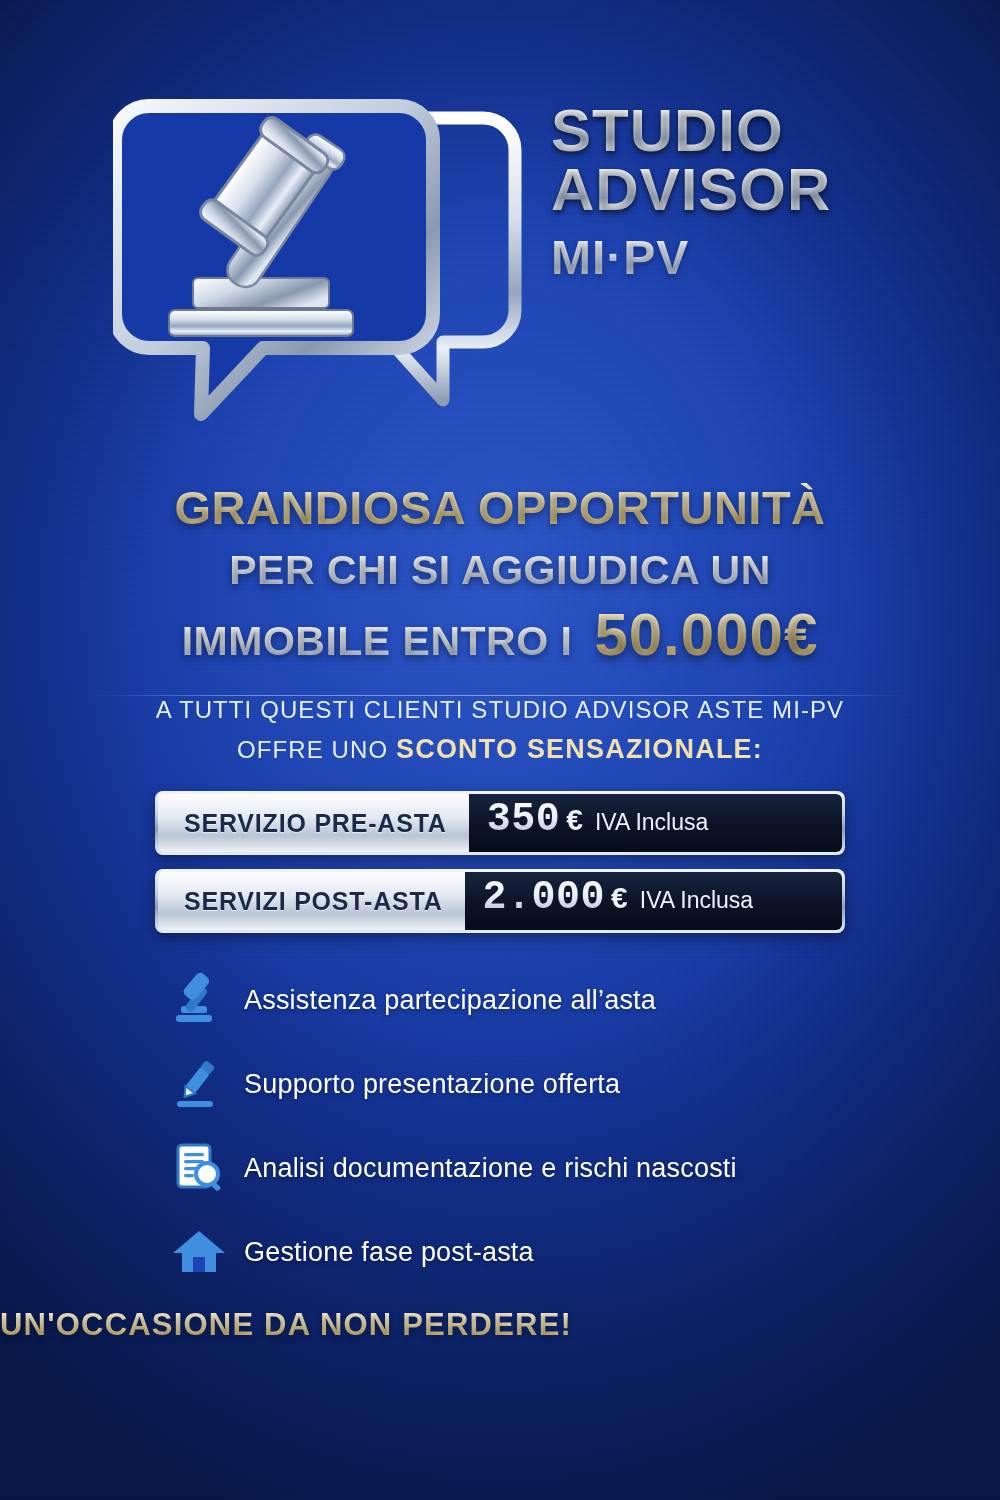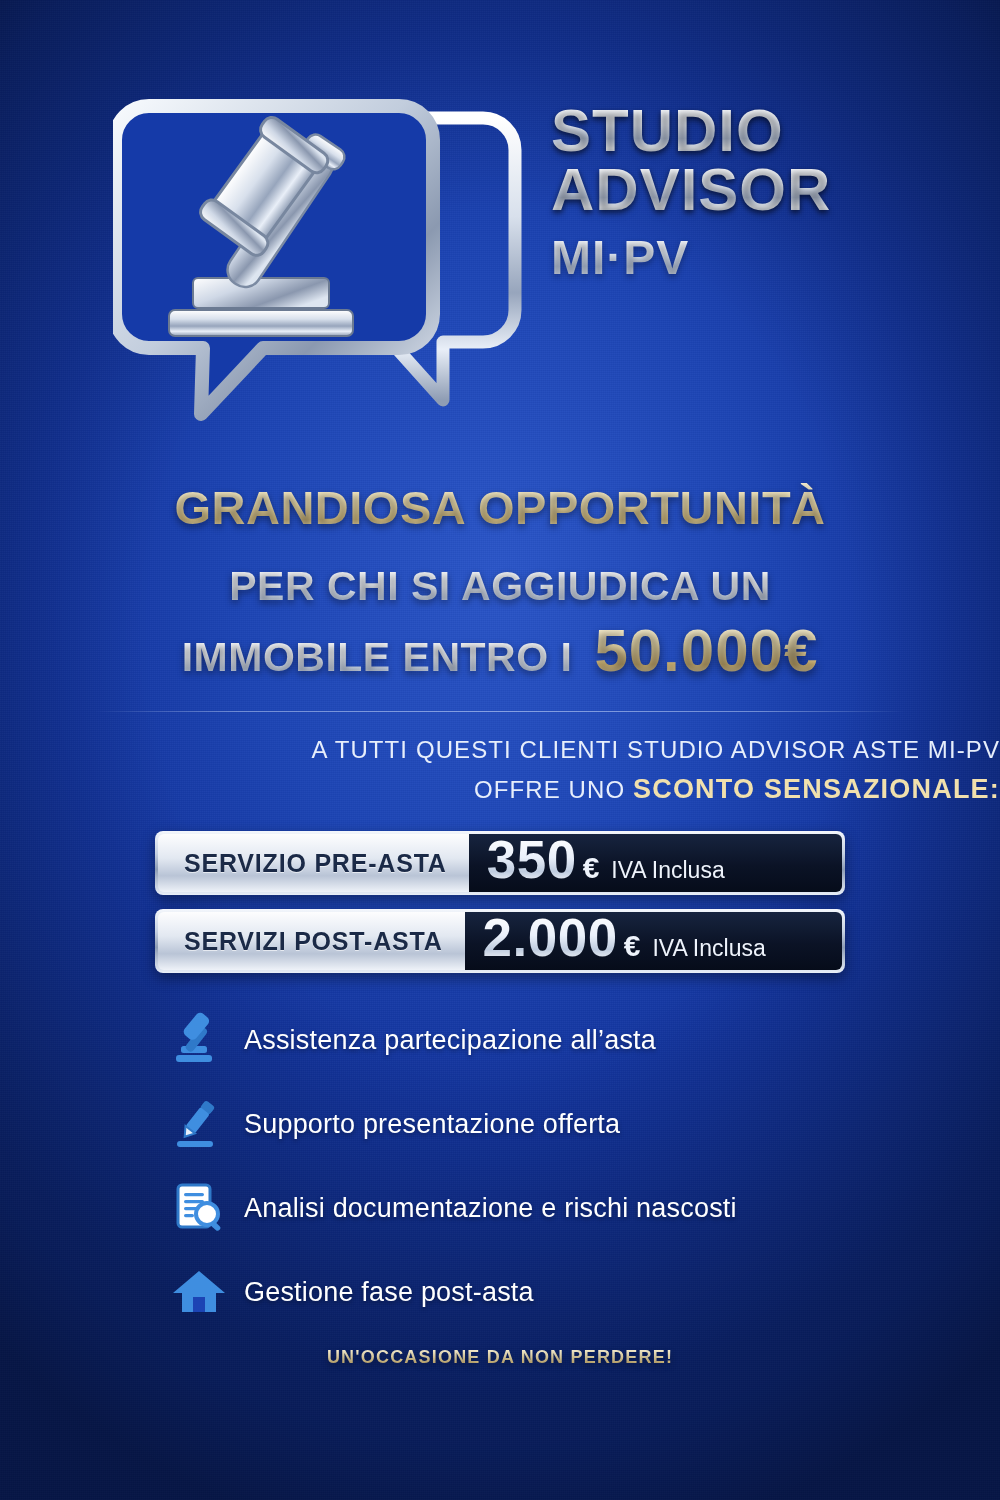--- a/index.html
+++ b/index.html
@@ -112,21 +112,21 @@
     font-weight: bold;
     font-size: 47px;
     letter-spacing: 0.5px;
     background: linear-gradient(180deg, #fdf6dd 0%, #f2e2b0 45%, #d8c184 72%, #fbf3d6 100%);
     -webkit-background-clip: text;
     background-clip: text;
     color: transparent;
     text-shadow: 0 3px 7px rgba(0,0,0,0.40);
   }
   .h-white {
-    margin-top: 28px;
+    margin-top: 12px;
     font-weight: bold;
     font-size: 41px;
     letter-spacing: 0.5px;
     background: linear-gradient(180deg, #ffffff 0%, #eef3fb 50%, #c3cfe3 75%, #ffffff 100%);
     -webkit-background-clip: text;
     background-clip: text;
     color: transparent;
     text-shadow: 0 3px 7px rgba(0,0,0,0.40);
   }
   .h-row {
@@ -159,22 +159,21 @@
 
   .divider {
     width: 810px;
     height: 1px;
     margin: 26px auto 0 auto;
     background: linear-gradient(90deg, rgba(255,255,255,0) 0%, rgba(210,225,255,0.45) 18%, rgba(210,225,255,0.55) 50%, rgba(210,225,255,0.45) 82%, rgba(255,255,255,0) 100%);
   }
 
   
   .subtext {
-    text-align: right;
-    margin-top: 24px;
+    text-align: center;
   }
   .subtext .line1 {
     font-size: 24px;
     letter-spacing: 1.1px;
     color: #e7eefb;
     font-weight: 500;
   }
   .subtext .line2 {
     margin-top: 10px;
     font-size: 24px;
@@ -227,27 +226,28 @@
     gap: 6px;
     padding-left: 18px;
     background: linear-gradient(180deg, #101a33 0%, #0a1densure 0%, #091customa 0%);
     background: linear-gradient(180deg, #16233f 0%, #0b1density 0%);
     background: linear-gradient(180deg, #17243f 0%, #0a1densify 0%);
     background: linear-gradient(180deg, #17243f 0%, #0b1326 55%, #060c1a 100%);
     border-radius: 0 6px 6px 0;
   }
   .bar-value .amount {
     font-weight: bold;
-    font-size: 53px;
+    font-size: 40px;
     line-height: 52px;
     letter-spacing: 0.5px;
     background: linear-gradient(180deg, #ffffff 0%, #eaf0fa 45%, #bfccdf 72%, #ffffff 100%);
     -webkit-background-clip: text;
     background-clip: text;
     color: transparent;
+    font-family: Liberation Mono, monospace;
   }
   .bar-value .cur {
     font-weight: bold;
     font-size: 30px;
     color: #eef3fb;
     line-height: 52px;
   }
   .bar-value .vat {
     font-size: 23px;
     color: #eef3fb;
@@ -276,23 +276,22 @@
   .feature .ftext {
     font-size: 27px;
     color: #ffffff;
     letter-spacing: 0.2px;
     text-shadow: 0 2px 4px rgba(0,0,0,.35);
   }
 
   
   .closing {
     margin-top: 26px;
-    text-align: center;
-    font-weight: bold;
-    font-size: 18px;
+    font-weight: bold;
+    font-size: 31px;
     letter-spacing: 1.2px;
     background: linear-gradient(180deg, #fdf7e2 0%, #f0dfae 48%, #d3bb7d 74%, #fbf3d8 100%);
     -webkit-background-clip: text;
     background-clip: text;
     color: transparent;
     text-shadow: 0 3px 6px rgba(0,0,0,0.35);
   }
 </style>
 </head>
 <body>

